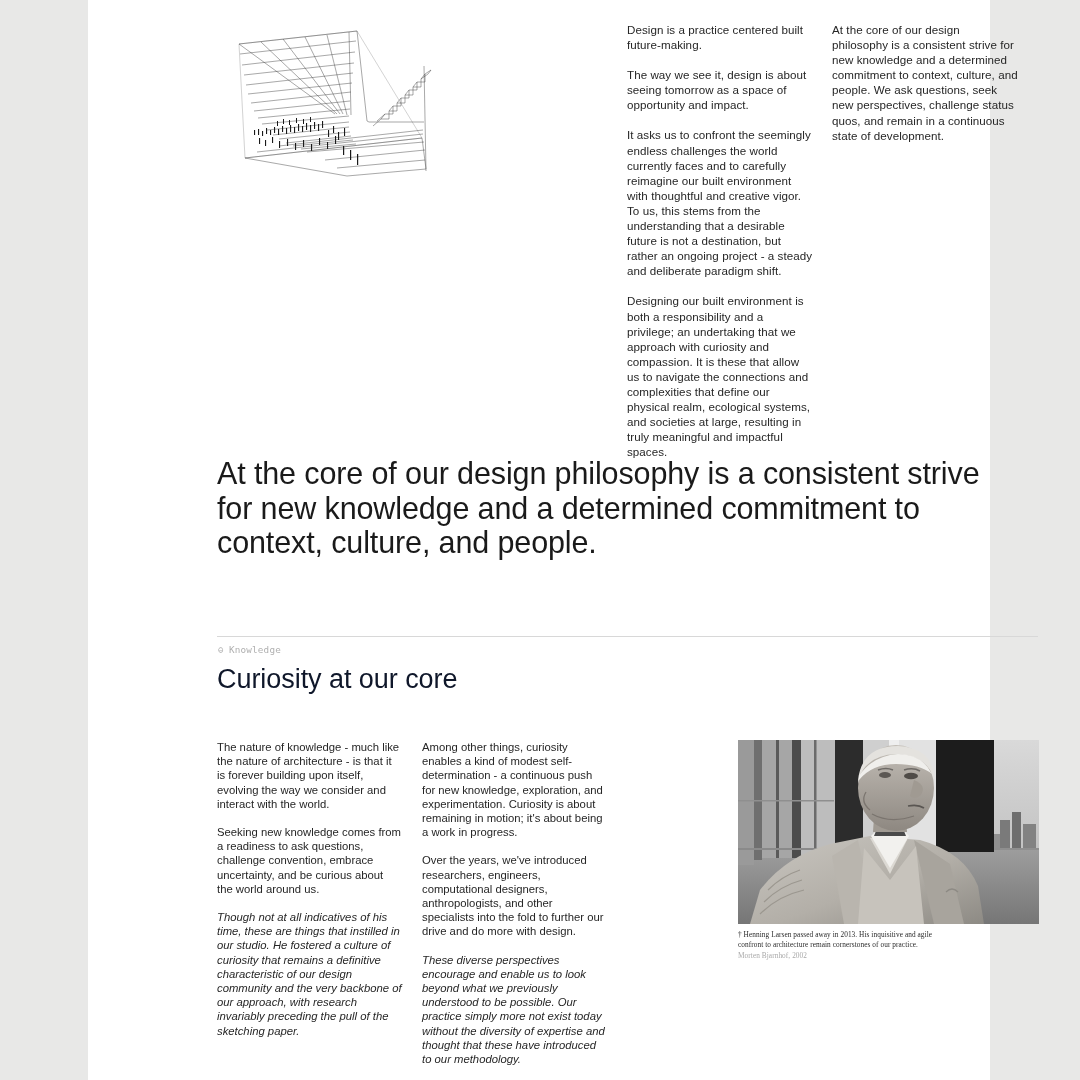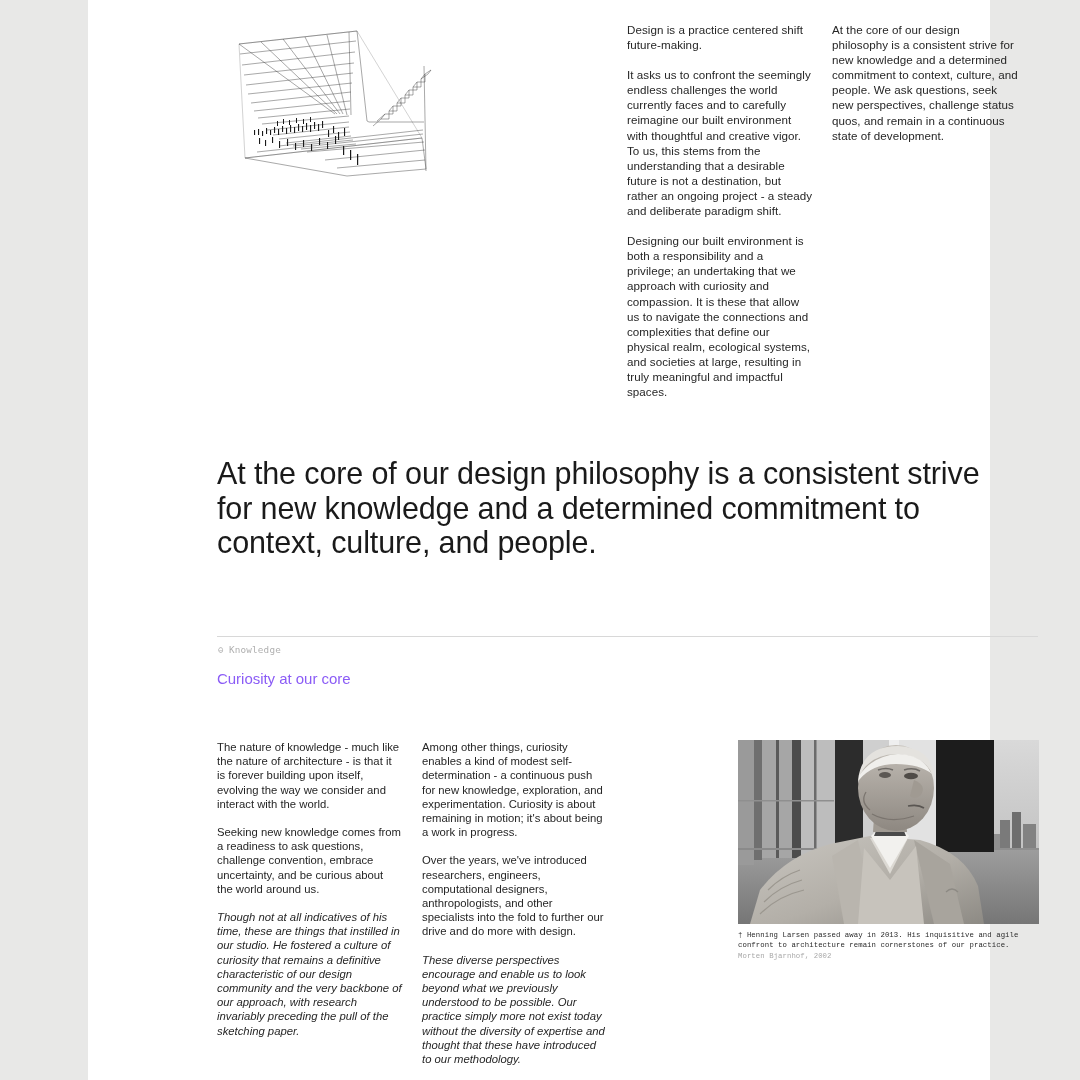--- a/index.html
+++ b/index.html
@@ -94,24 +94,24 @@
     display: flex;
     align-items: center;
     gap: 5px;
   }
   .sec-label .glyph { font-size: 9.5px; line-height: 1; }
 
   .sec-title {
     position: absolute;
     left: 129px;
     top: 666px;
-    font-size: 15px;
+    font-size: 27px;
     line-height: 26px;
     font-weight: 400;
-    color: #8b5cf6;
+    color: #0f172a;
     letter-spacing: -0.002em;
   }
 
   
   .body-grid {
     position: absolute;
     left: 129px;
     top: 740px;
     width: 821px;
     display: flex;
@@ -138,21 +138,21 @@
     height: 184px;
     overflow: hidden;
     background: #8b8b8b;
     position: relative;
   }
   .photo svg { display: block; }
 
   .caption {
     margin-top: 6px;
     width: 301px;
-    font-family: Liberation Mono, monospace;
+    font-family: Liberation Serif, serif;
     font-size: 7.3px;
     line-height: 10.4px;
     color: #2a2a2a;
     letter-spacing: 0.01em;
   }
   .caption .credit { color: #a8a8a8; }
 </style>
 </head>
 <body>
 
@@ -256,21 +256,22 @@
               <rect x="66" y="93" width="1" height="5"></rect>
             <rect x="72" y="94" width="1" height="5"></rect>
               <rect x="79" y="92" width="1" height="5"></rect>
             <rect x="86" y="93" width="1" height="5"></rect>
               <rect x="93" y="91" width="1" height="5"></rect>
           </g>
         </svg>
       </div>
 
       <div class="intro-col">
-        <p>Design is a practice centered  shift future-making.</p>
+        <p>Design is a practice centered  built future-making.</p>
+        <p>The way we see it, design is about seeing tomorrow as a space of opportunity and impact.</p>
         <p>It asks us to confront the seemingly endless challenges the world currently faces and to carefully reimagine our built environment with thoughtful and creative vigor. To us, this stems from the understanding that a desirable future is not a destination, but rather an ongoing project - a steady and deliberate paradigm shift.</p>
         <p>Designing our built environment is both a responsibility and a privilege; an undertaking that we approach with curiosity and compassion. It is these that allow us to navigate the connections and complexities that define our physical realm, ecological systems, and societies at large, resulting in truly meaningful and impactful spaces.</p>
       </div>
 
       <div class="intro-col">
         <p>At the core of our design philosophy is a consistent strive for new knowledge and a determined commitment to context, culture, and people. We ask questions, seek new perspectives, challenge status quos, and remain in a continuous state of development.</p>
       </div>
     </div>
 
     <h1 class="headline">At the core of our design philosophy is a consistent strive for new knowledge and a determined commitment to context, culture, and people.</h1>

